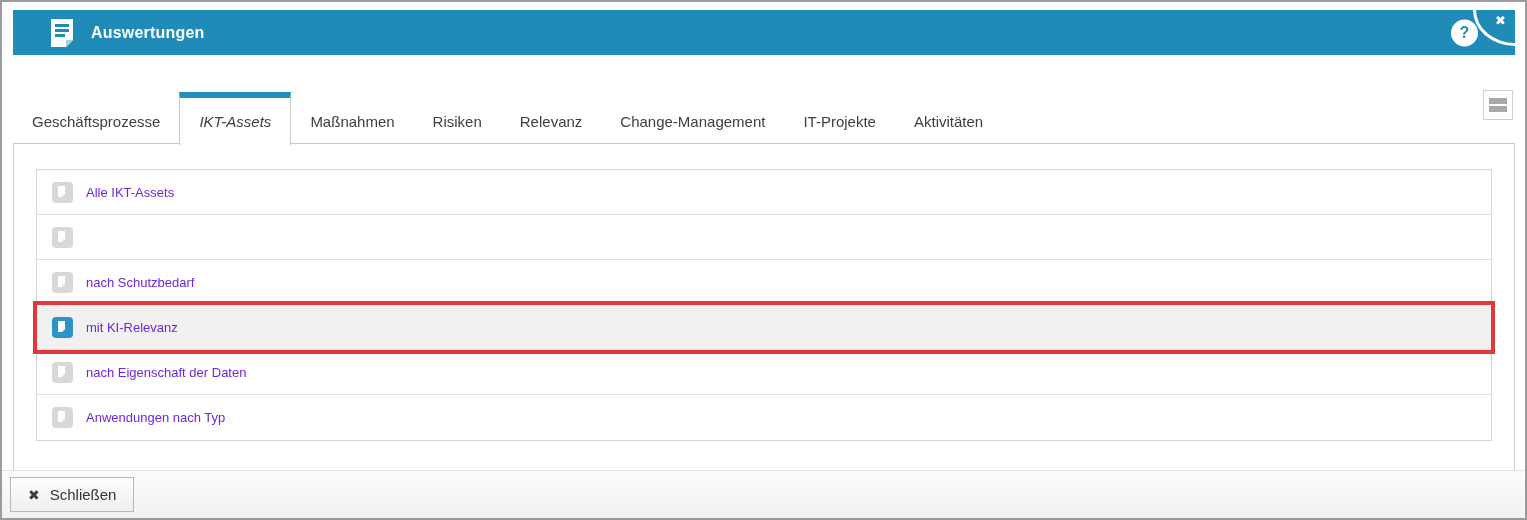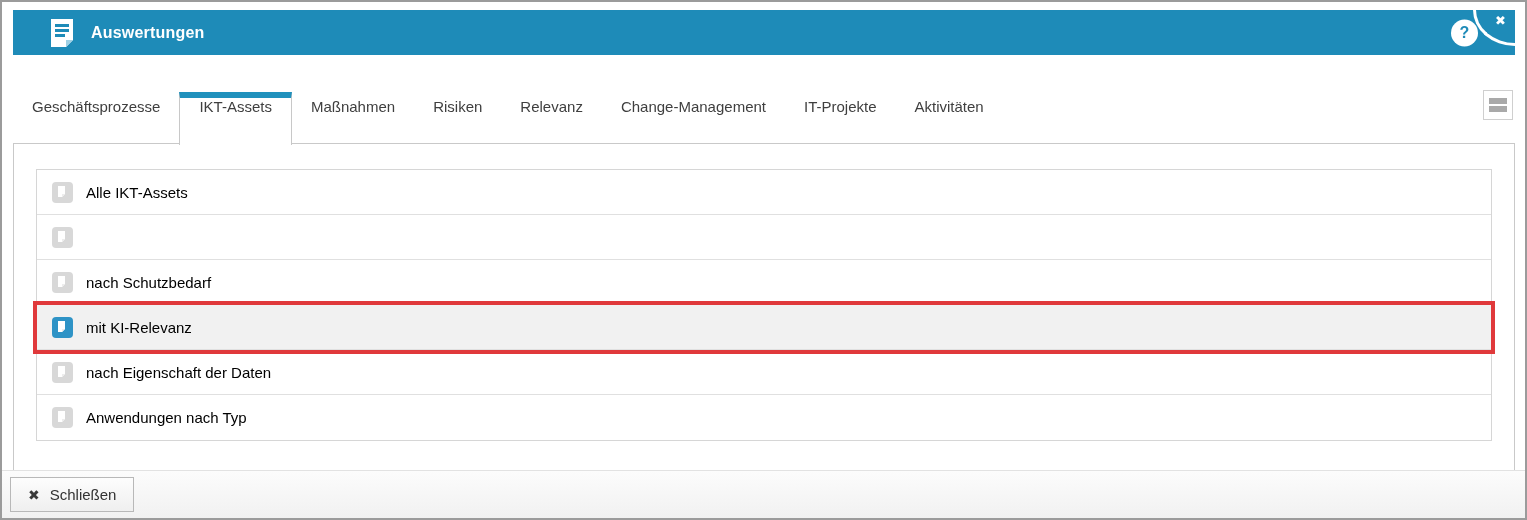--- a/index.html
+++ b/index.html
@@ -44,32 +44,33 @@
     color: #fff; font-size: 13px; font-weight: bold;
     cursor: pointer;
   }
   
   .tabbar {
     position: absolute; left: 11px; right: 10px; top: 90px; height: 52px;
     display: flex; align-items: stretch;
     z-index: 2;
   }
   .tab {
-    display: flex; align-items: flex-start;
+    display: flex; align-items: center;
     padding: 0 19px;
     font-size: 15px; color: #3f3f3f;
     border-top: 6px solid transparent;
     cursor: pointer; white-space: nowrap;
   }
   .tab.active {
     background: #fff;
     border-top: 6px solid #2091bd;
     border-left: 1px solid #c8c8c8;
     border-right: 1px solid #c8c8c8;
     margin-bottom: -1px;
+    font-style: italic;
   }
   .view-toggle {
     position: absolute; right: 12px; top: 88px;
     width: 30px; height: 30px;
     background: #fff; border: 1px solid #cfcfcf;
     display: flex; flex-direction: column; align-items: center; justify-content: center;
     gap: 2px; cursor: pointer; z-index: 3;
   }
   .view-toggle .bar { width: 18px; height: 6px; background: #a9a9a9; }
   
@@ -83,21 +84,21 @@
     position: absolute; left: 22px; right: 22px; top: 25px;
     border: 1px solid #d6d6d6;
     background: #fff;
   }
   .report-row {
     height: 45px;
     display: flex; align-items: center;
     padding-left: 15px;
     border-bottom: 1px solid #e0e0e0;
     background: #fff;
-    font-size: 15px; color: #000000;
+    font-size: 13px; color: #6d28d9;
     cursor: pointer;
     position: relative;
   }
   .report-row:last-child { border-bottom: none; }
   .report-row .badge {
     width: 21px; height: 21px; margin-right: 13px; flex: 0 0 auto;
   }
   .report-row.highlighted {
     background: #f1f1f1;
     outline: 4px solid #e0393b;

